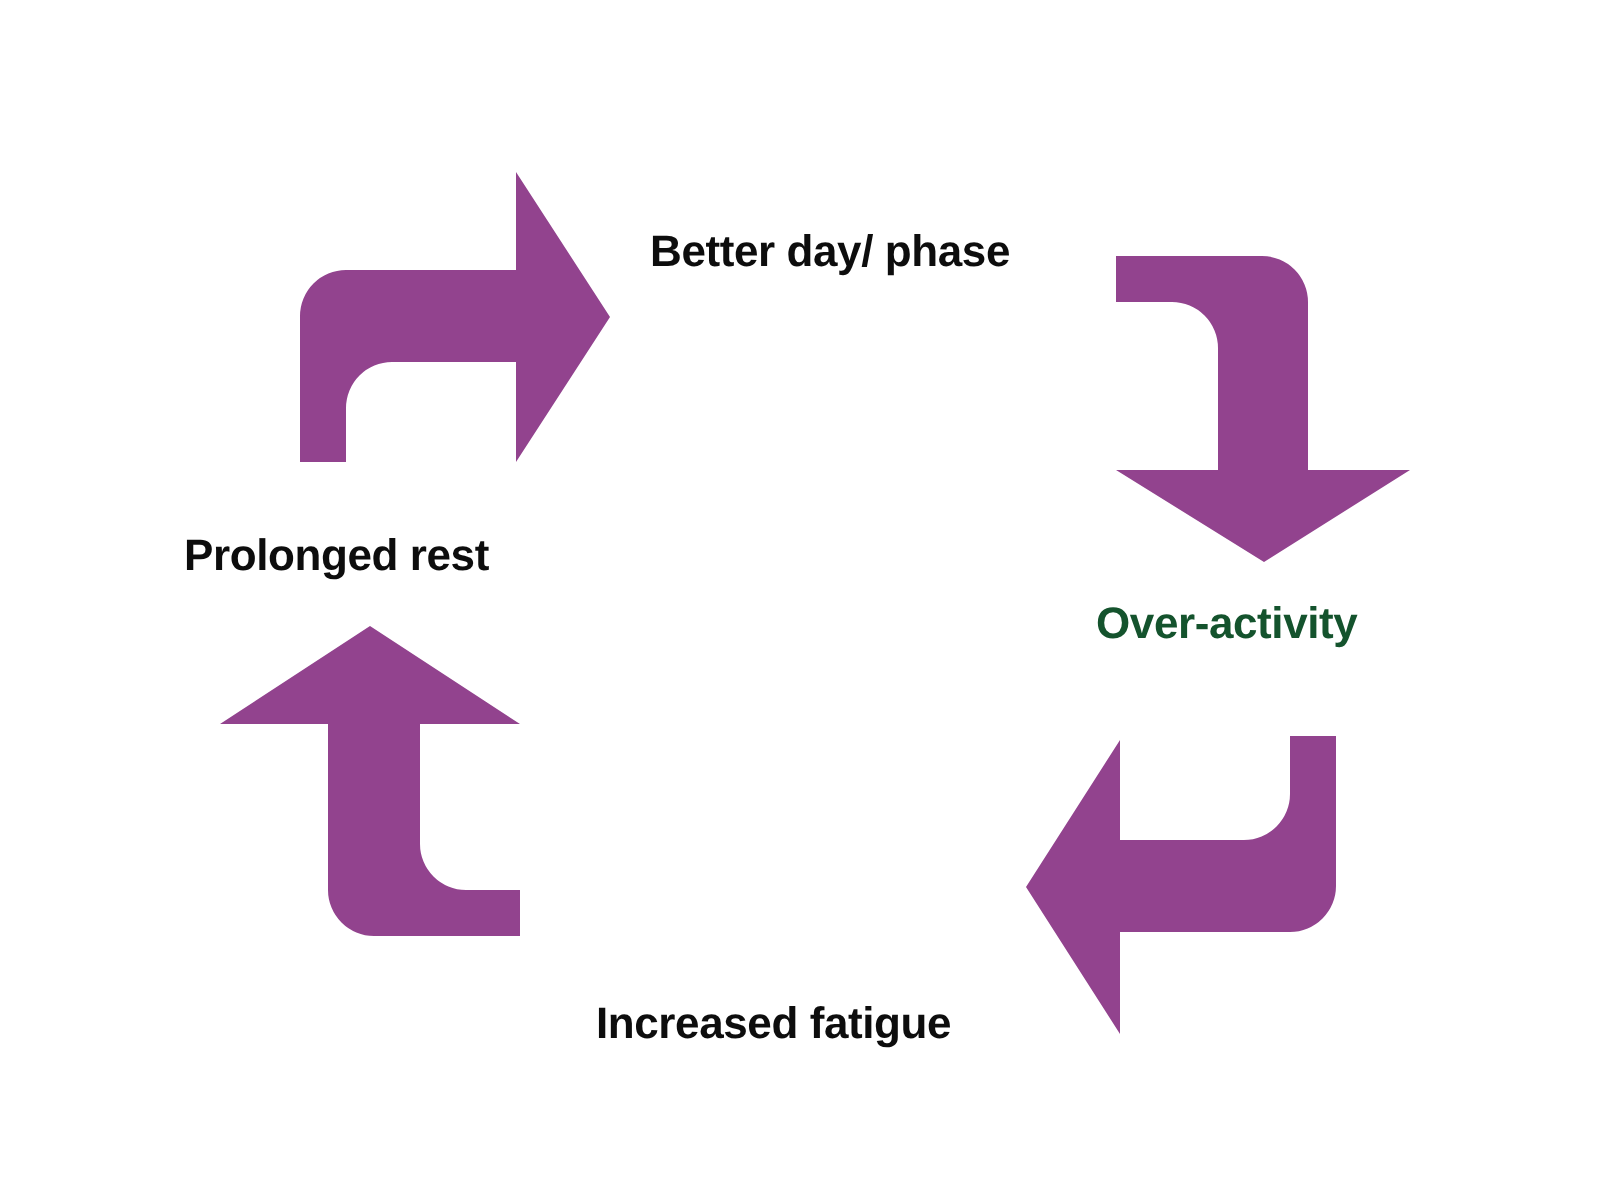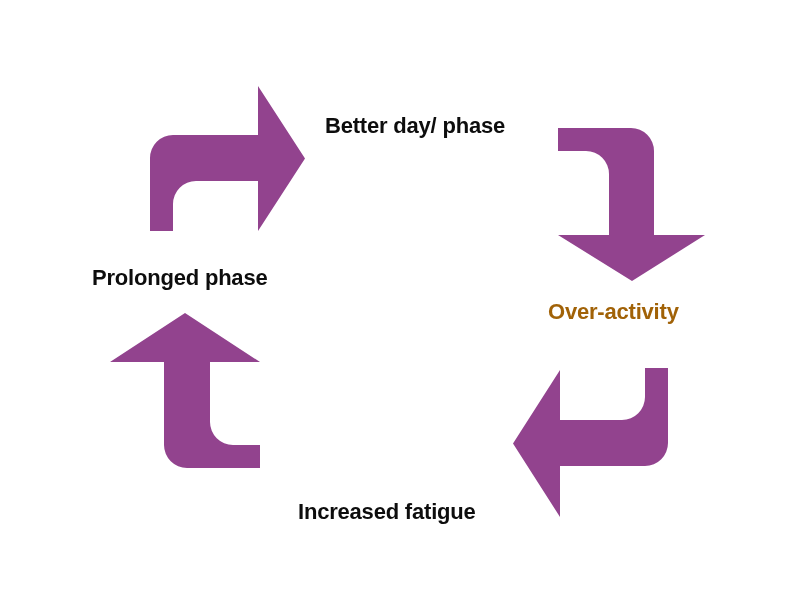--- a/index.html
+++ b/index.html
@@ -94,21 +94,21 @@
              L 260 362
              L 210 362
              L 210 422
              A 23 23 0 0 0 233 445
              L 260 445
              Z"></path>
   </svg>
 
   <div class="cycle-label" id="label-better-day" style="color: rgb(13, 13, 13);">Better day/ phase</div>
 
-  <div class="cycle-label" id="label-over-activity" style="color: #a16207;">Over-activity</div>
+  <div class="cycle-label" id="label-over-activity" style="color: #14532d;">Over-activity</div>
 
   <div class="cycle-label" id="label-increased-fatigue" style="color: rgb(13, 13, 13);">
     <span class="label-line">Increased fatigue</span>
   </div>
 
-  <div class="cycle-label" id="label-prolonged-rest" style="color: rgb(13, 13, 13);">Prolonged phase</div>
+  <div class="cycle-label" id="label-prolonged-rest" style="color: rgb(13, 13, 13);">Prolonged rest</div>
 
 </div>
 
 </body></html>

